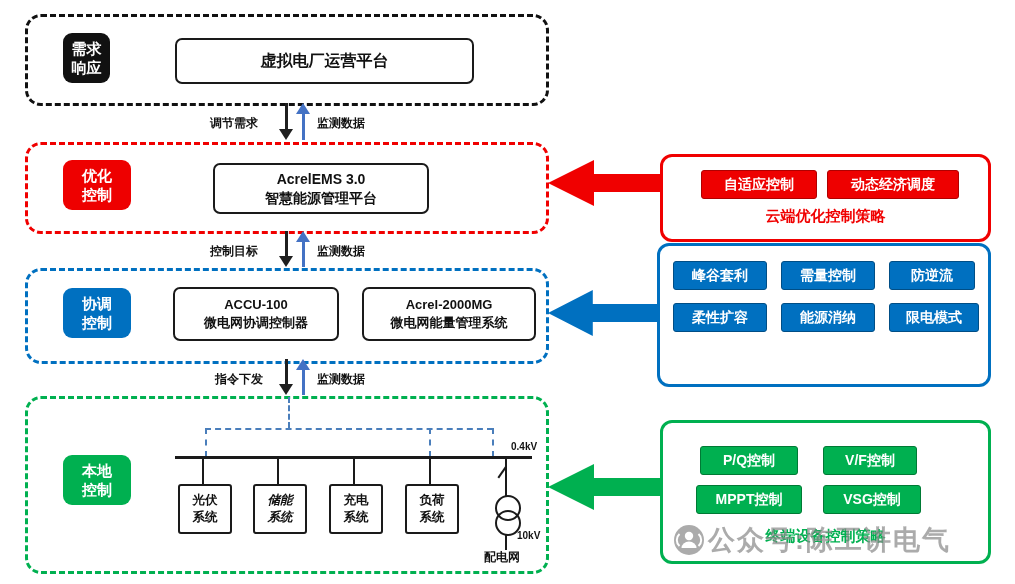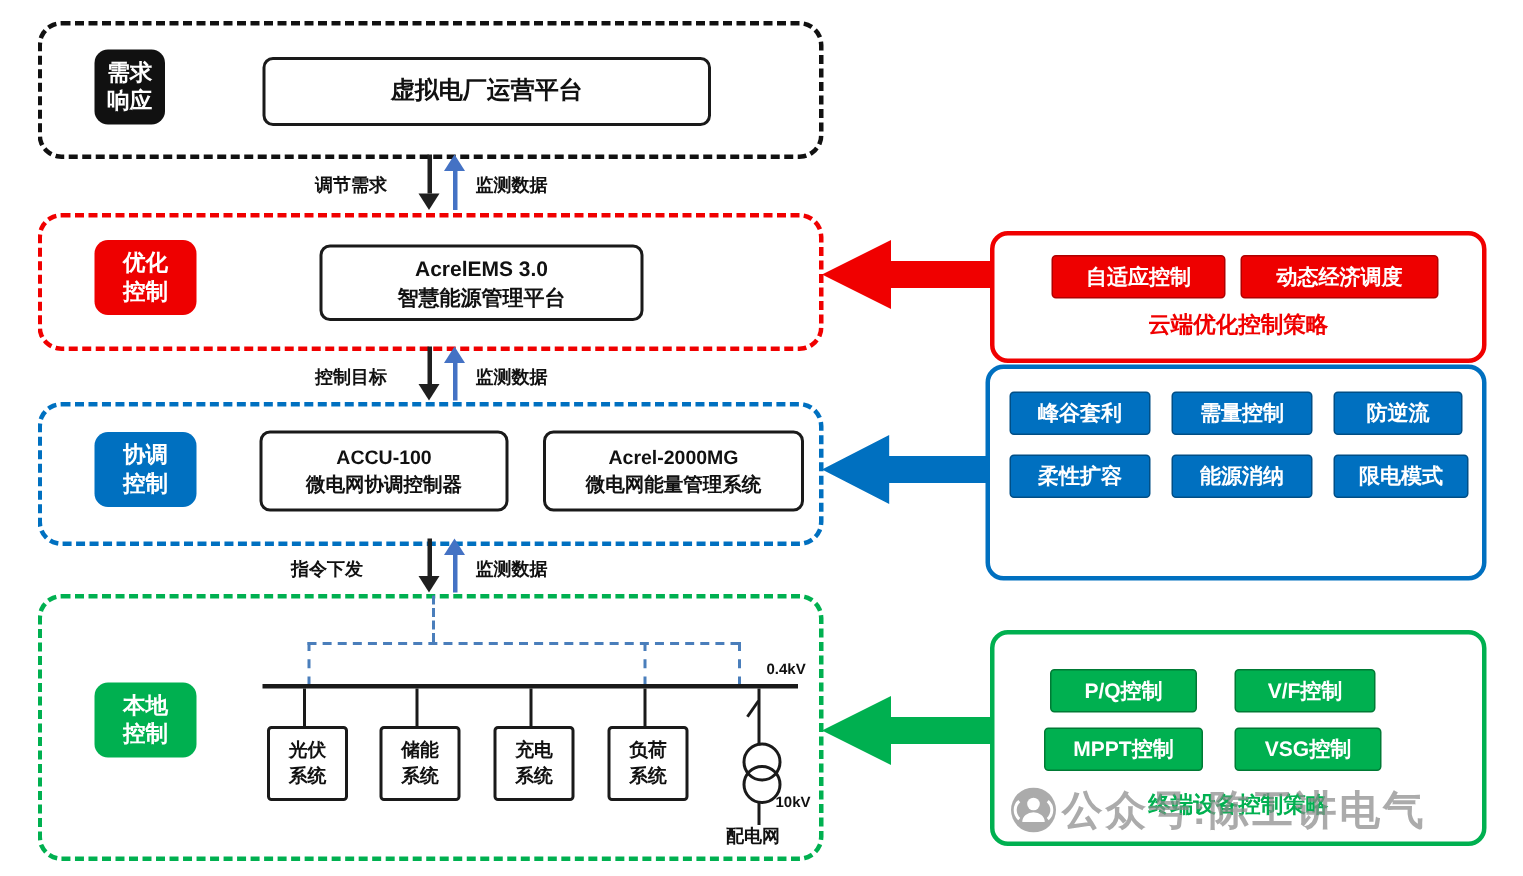--- a/index.html
+++ b/index.html
@@ -99,21 +99,21 @@
   <div class="linklabel" style="left:317px;top:243px;">监测数据</div>
 
   <div class="layer blue" style="left:25px;top:268px;width:518px;height:90px;"></div>
   <div class="badge" style="left:63px;top:288px;width:68px;height:50px;background:#0070c0;">协调
 控制</div>
   <div class="pbox" style="left:173px;top:287px;width:162px;height:50px;font-size:13px;">ACCU-100
 微电网协调控制器</div>
   <div class="pbox" style="left:362px;top:287px;width:170px;height:50px;font-size:13px;">Acrel-2000MG
 微电网能量管理系统</div>
 
-  <div class="linklabel" style="left:194px;top:371px;">指令下发</div>
+  <div class="linklabel" style="left:215px;top:371px;">指令下发</div>
   <div class="arr c-black" style="left:279px;top:359px;height:36px;">
       <div class="shaft"></div>
       <div class="head-down"></div>
     </div>
   <div class="arr c-blue" style="left:296px;top:359px;height:36px;">
       <div class="head-up"></div>
       <div class="shaft"></div>
     </div>
   <div class="linklabel" style="left:317px;top:371px;">监测数据</div>
 
@@ -130,21 +130,21 @@
   <div class="line" style="left:175px;top:456px;width:357px;height:3px;"></div>
   <div class="kv" style="left:511px;top:441px;">0.4kV</div>
 
   <div class="line" style="left:202px;top:459px;width:2px;height:25px;"></div>
   <div class="line" style="left:277px;top:459px;width:2px;height:25px;"></div>
   <div class="line" style="left:353px;top:459px;width:2px;height:25px;"></div>
   <div class="line" style="left:429px;top:459px;width:2px;height:25px;"></div>
 
   <div class="sysbox" style="left:178px;top:484px;width:50px;height:46px;">光伏
 系统</div>
-  <div class="sysbox" style="left:253px;top:484px;width:50px;height:46px;">储能
+  <div class="sysbox" style="left:253px;top:484px;width:50px;height:46px;font-style:italic;">储能
 系统</div>
   <div class="sysbox" style="left:329px;top:484px;width:50px;height:46px;">充电
 系统</div>
   <div class="sysbox" style="left:405px;top:484px;width:50px;height:46px;">负荷
 系统</div>
 
   <div class="line" style="left:505px;top:459px;width:2px;height:38px;"></div>
   <div class="line" style="left:501px;top:466px;width:2px;height:13px;transform:rotate(35deg);"></div>
   <div class="circle" style="left:495px;top:495px;"></div>
   <div class="circle" style="left:495px;top:510px;"></div>

